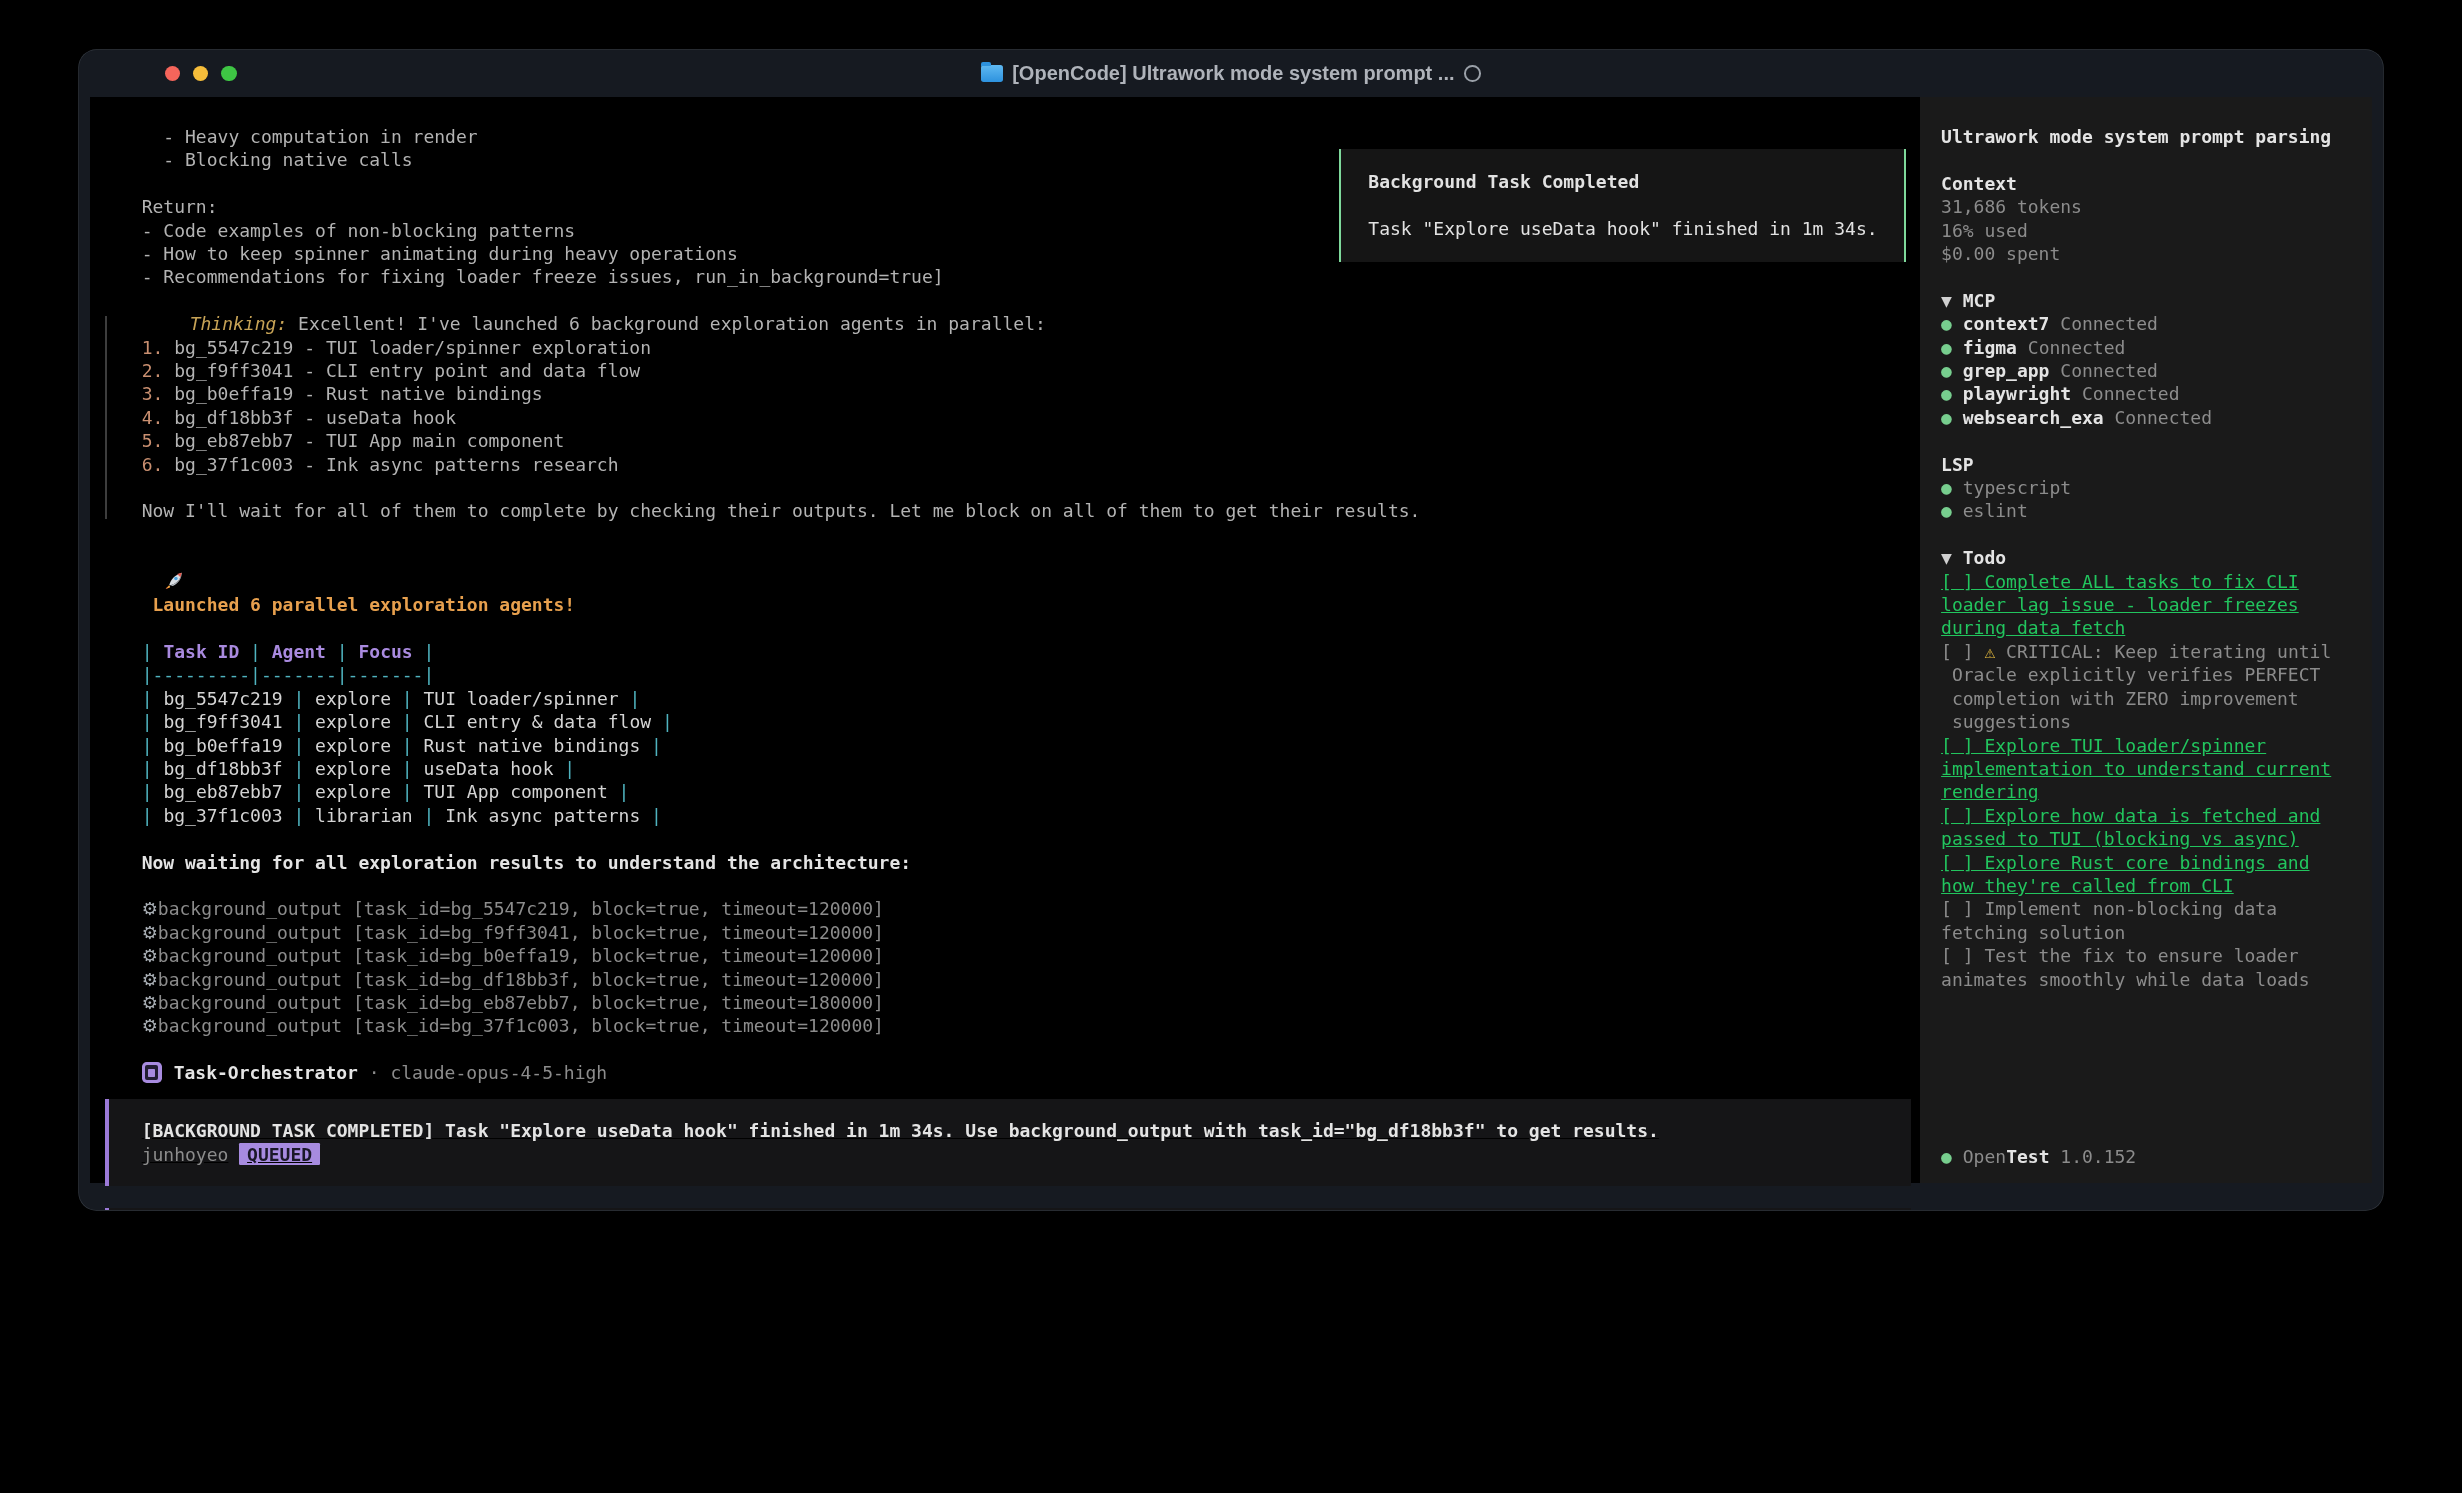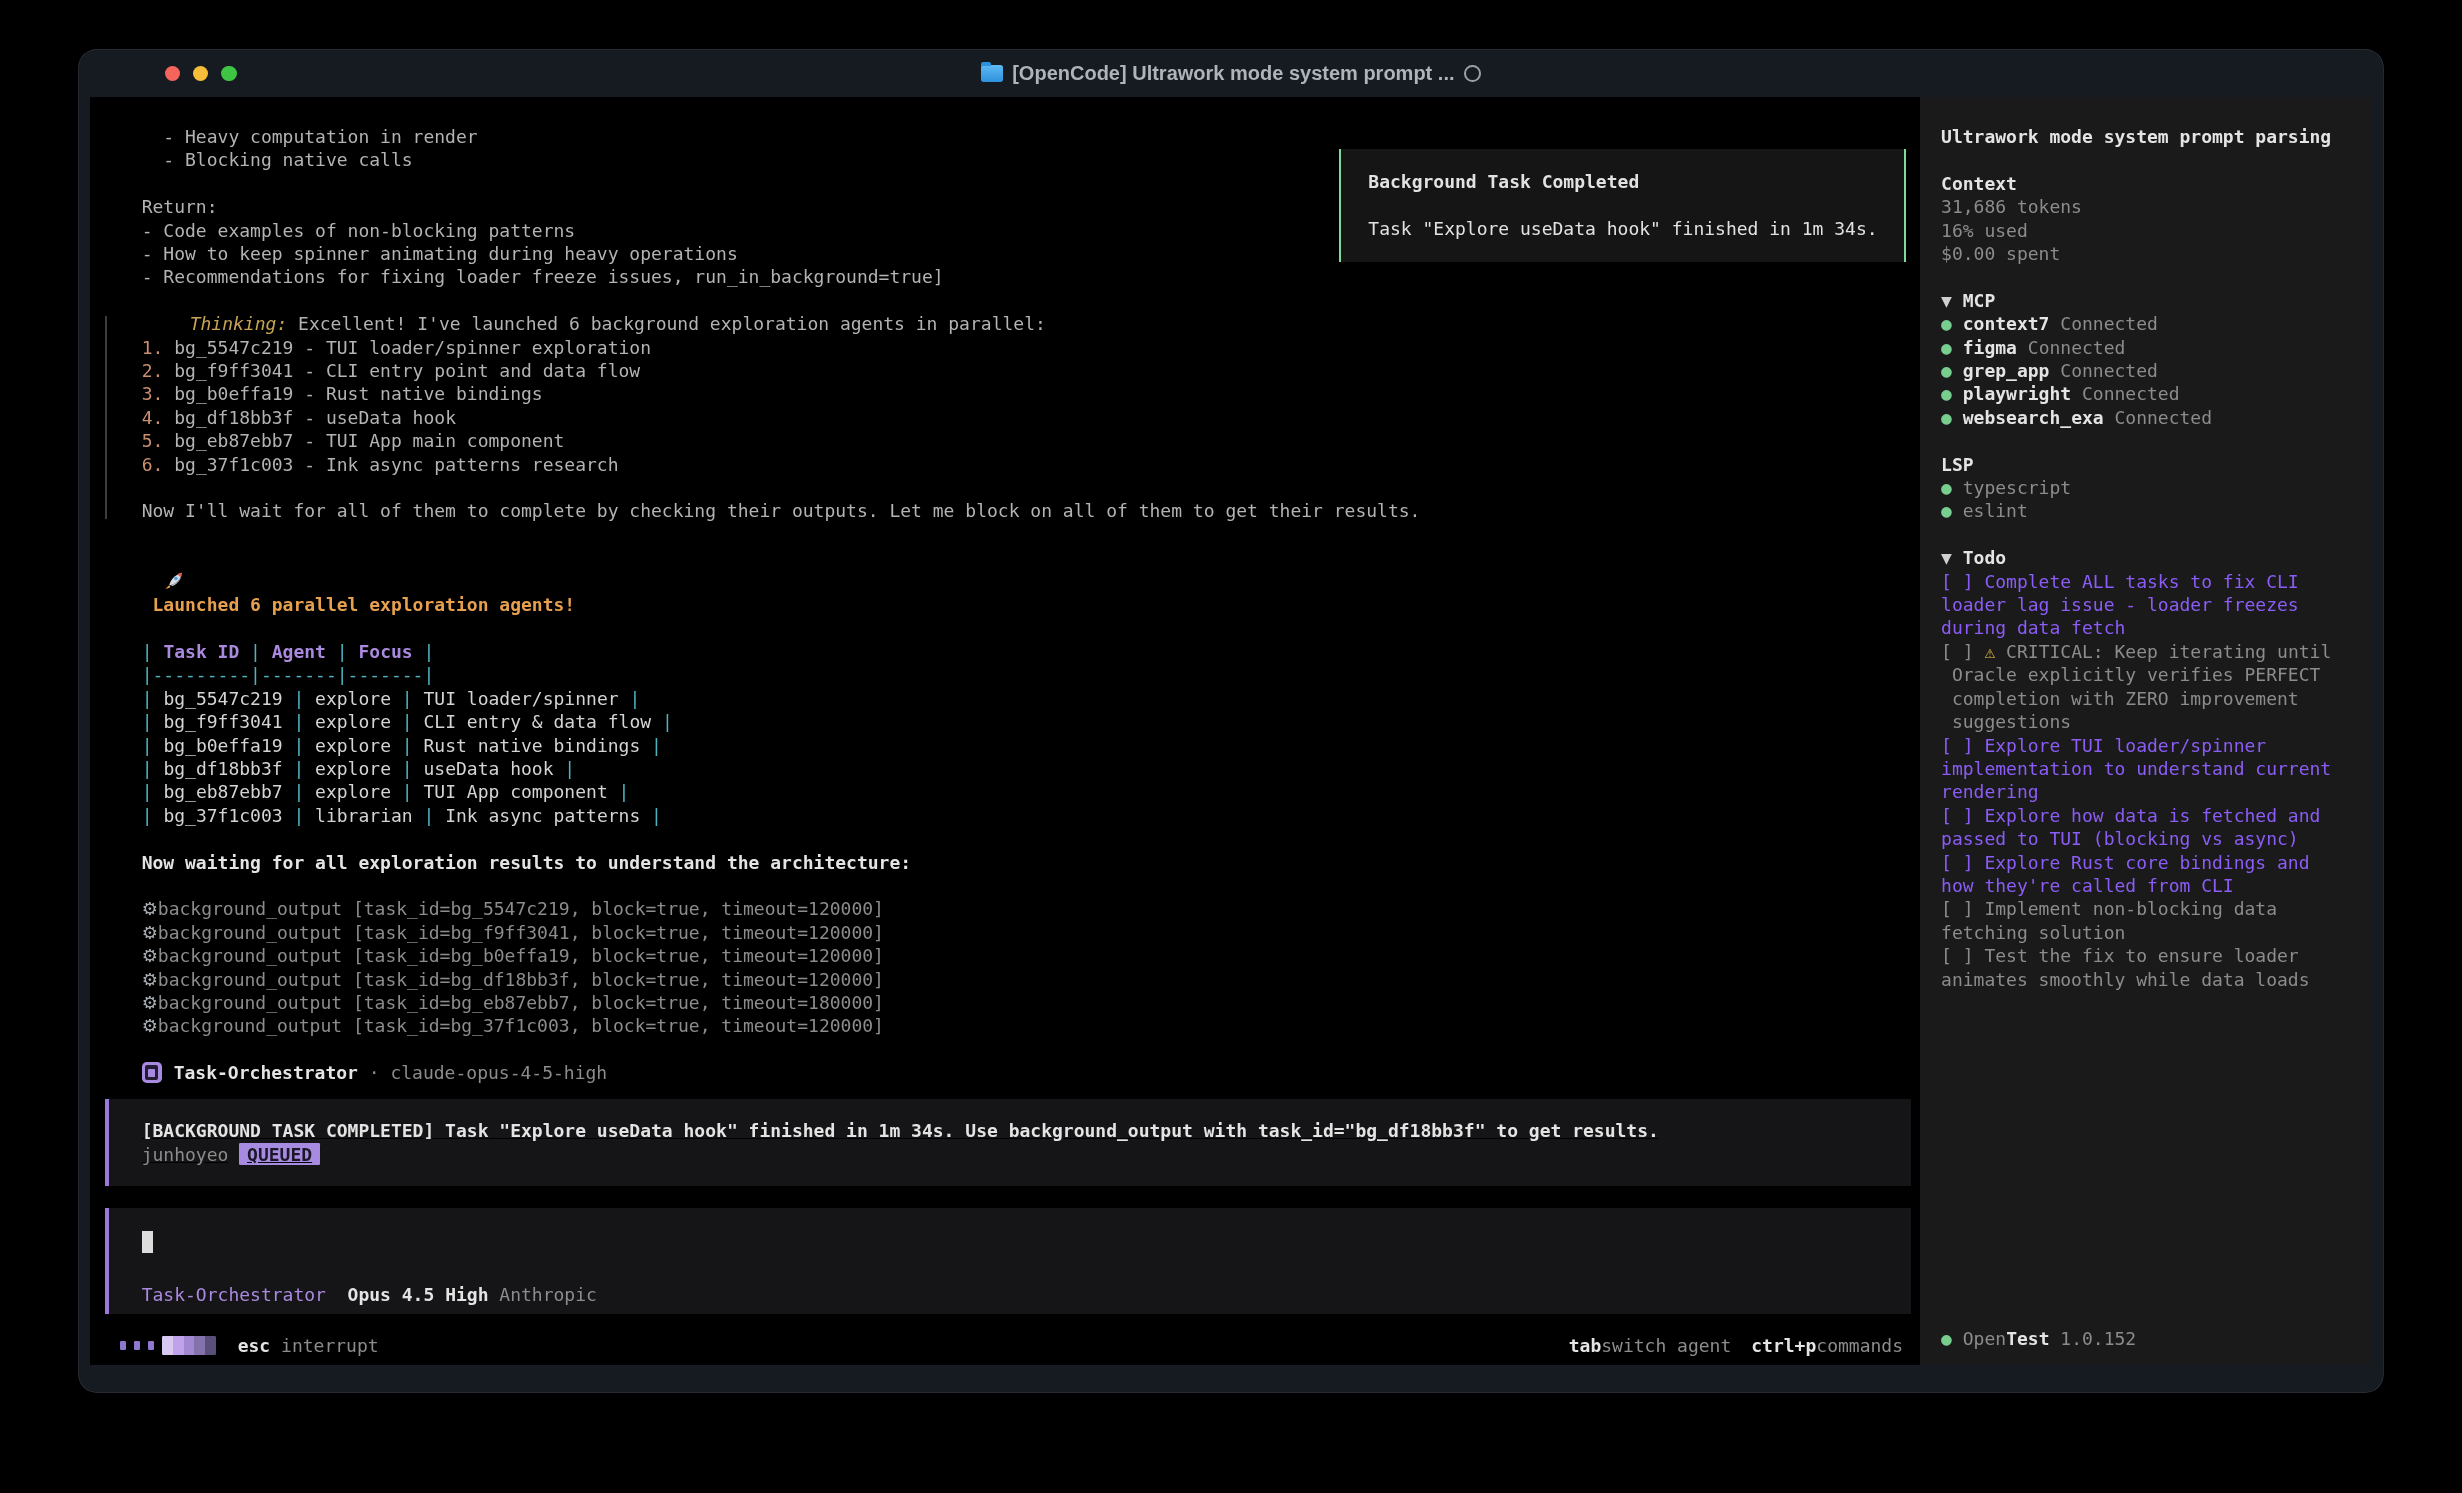--- a/index.html
+++ b/index.html
@@ -1,18 +1,18 @@
 <!DOCTYPE html>
 <html style="font-size:10.7px"><head>
 <meta charset="utf-8">
 <style>
   html,body{margin:0;padding:0;background:#000;width:2462px;height:1493px;overflow:hidden;}
   .mono{font-family:"DejaVu Sans Mono","Liberation Mono",monospace;font-size:18px;line-height:23.4px;}
   
-  .window{position:absolute;left:79px;top:50px;width:2304px;height:1342px;background:#161A21;
+  .window{position:absolute;left:79px;top:50px;width:2304px;height:1160px;background:#161A21;
           border-radius:17.4px;overflow:hidden;box-shadow:0 0 0 0.7px #343a42, 0 20px 54px rgba(0,0,0,.8);
           display:flex;flex-direction:column;}
   .titlebar{height:47px;flex:0 0 47px;display:flex;align-items:center;position:relative;}
   .traffic{position:absolute;left:86px;top:16px;display:flex;gap:12.7px;}
   .tl-dot{width:15.4px;height:15.4px;border-radius:50%;}
   .tl-red{background:#F5655B;}  .tl-yellow{background:#F6BD3A;}  .tl-green{background:#3EC544;}
   .titlewrap{margin:0 auto;display:flex;align-items:center;gap:9.4px;
              font-family:"Liberation Sans","DejaVu Sans",sans-serif;font-weight:bold;
              font-size:20px;color:#AFB3BA;}
   .folder-icon{width:21.4px;height:17.4px;border-radius:2.7px;background:linear-gradient(#5fb9f2,#2d92de);
@@ -28,21 +28,21 @@
   .bottom-chrome{flex:0 0 27px;}
   
   .tline{min-height:23.4px;line-height:23.4px;white-space:pre;}
   .s-g{color:#B3B3B3;} .s-d{color:#8C8C8C;}
   .s-w{color:#E4E4E4;font-weight:bold;} .s-wt{color:#D4D4D4;}
   .s-gold{color:#C7A356;font-style:italic;margin-left:48px;}
   .s-num{color:#C98F70;}
   .s-or{color:#E7A04E;font-weight:bold;}
   .s-tl{color:#4FB3BF;}
   .s-pu{color:#A98ADF;font-weight:bold;} .s-pu2{color:#A98ADF;}
-  .s-gn{color:#8b5cf6;} .s-yl{color:#EFC23F;}
+  .s-gn{color:#22c55e;text-decoration:underline;} .s-yl{color:#EFC23F;}
   .s-gdot{color:#77CE8E;} .s-tri{color:#D0D0D0;}
   .s-badge{background:#A78BE0;color:#1A1828;font-weight:bold;padding:0.7px 8px;margin-left:10.7px;border-radius:1.3px;}
   .block-quote{position:relative;}
   .block-quote::before{content:"";position:absolute;left:-37px;top:4px;bottom:4px;width:2px;background:#3D3D3D;}
   .gear{color:#A8AEB4;font-family:"DejaVu Sans",sans-serif;}
   .agent-icon{display:inline-block;width:20px;height:21.4px;border-radius:4.7px;background:#A88BE0;
               position:relative;vertical-align:-4px;margin-right:12px;}
   .agent-icon::before{content:"";position:absolute;inset:3.3px;background:#221D33;border-radius:2px;}
   .agent-icon::after{content:"";position:absolute;inset:6.7px;background:#A88BE0;border-radius:0.7px;}
   .cursor-block{display:inline-block;width:11.4px;height:22px;background:#DCDCDC;vertical-align:-4px;}

